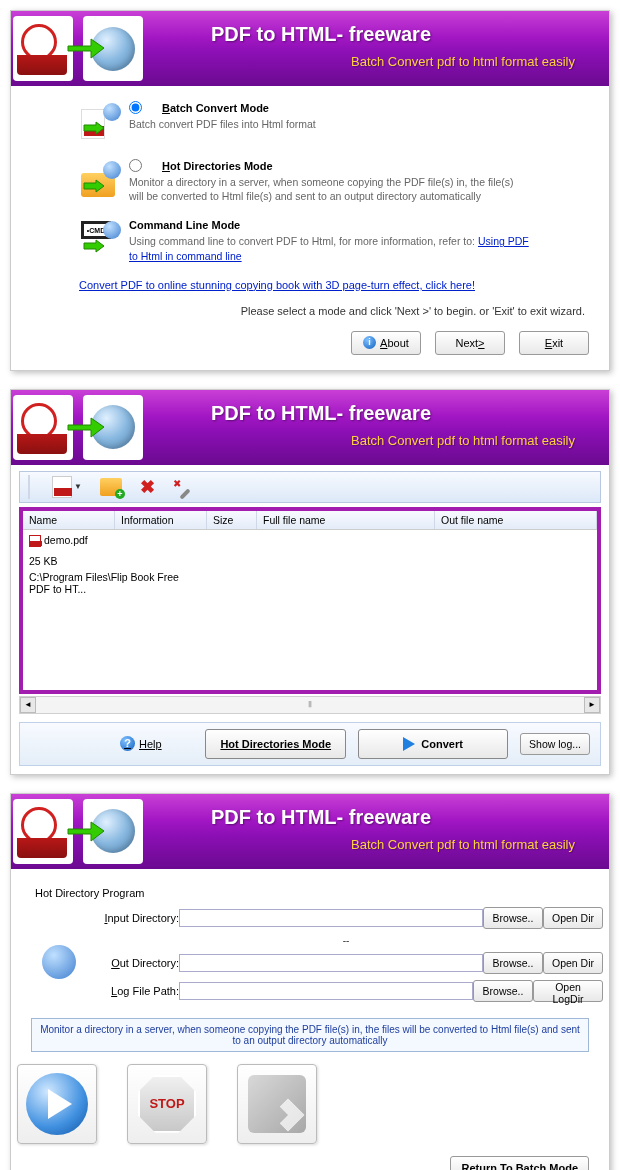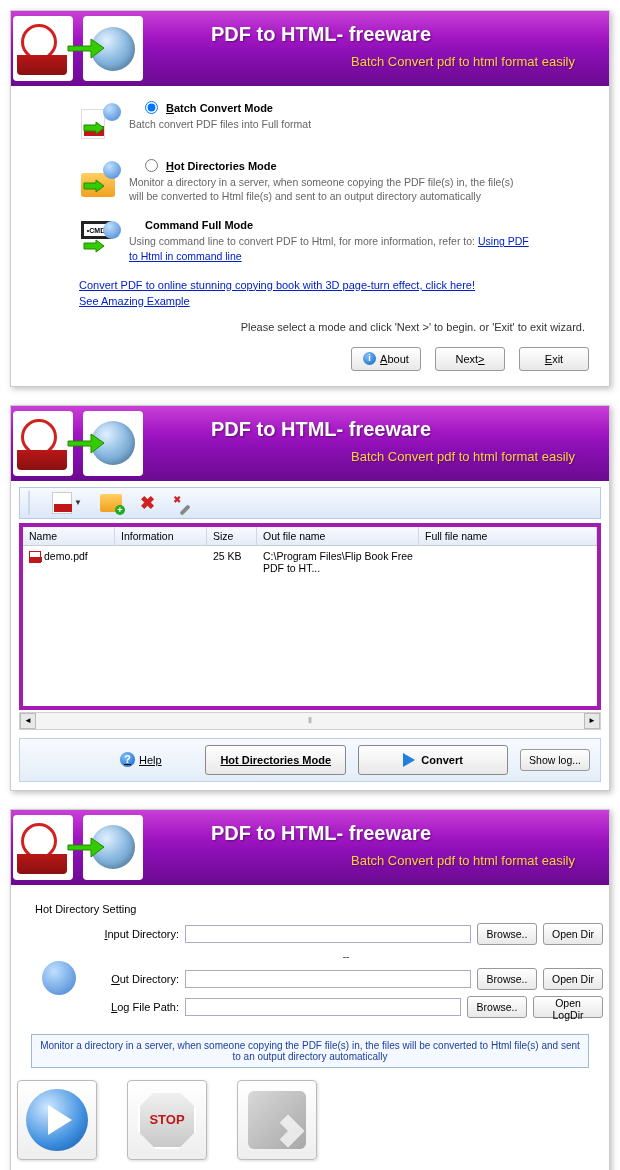--- a/index.html
+++ b/index.html
@@ -21,21 +21,21 @@
 .body-area { padding: 15px 20px 15px 20px; background: #fff; }
 .mode-option { display: flex; margin-bottom: 16px; margin-left: 48px; }
 .mode-icon { width: 42px; height: 42px; margin-right: 8px; position: relative; flex-shrink: 0; }
 .mode-icon .small-globe { width: 18px; height: 18px; border-radius: 50%; background: radial-gradient(circle at 35% 30%, #c0e0ff, #4080d0); position: absolute; right: 0; top: 2px; }
 .mode-icon .small-arrow { position: absolute; left: 4px; top: 20px; }
 .mode-icon .folder { width: 34px; height: 24px; background: linear-gradient(#ffd060,#f0a020); border-radius: 3px; position: absolute; bottom: 4px; left: 2px; }
 .mode-icon .cmd { width: 30px; height: 18px; background: #fff; border: 3px solid #222; position: absolute; top: 2px; left: 2px; font-size: 7px; text-align: center; line-height: 14px; font-weight: bold; }
 .mode-icon .pdf-mini { width: 24px; height: 30px; background: #fff; border: 1px solid #ddd; position: absolute; bottom: 4px; left: 2px; }
 .mode-icon .pdf-mini::after { content: ''; position: absolute; bottom: 2px; left: 2px; width: 20px; height: 10px; background: #c01818; }
 .mode-content { flex: 1; }
-.mode-title-row { display: flex; align-items: center; gap: 8px; margin-left: 16px; }
+.mode-title-row { display: flex; align-items: center; gap: 20px; }
 .mode-title-row input[type=radio] { margin: 0; }
 .mode-title { font-weight: bold; font-size: 11px; }
 .mode-title u { text-decoration: underline; }
 .mode-desc { color: #666; font-size: 10.5px; margin-top: 3px; max-width: 400px; line-height: 1.35; }
 .link-row { color: #0020cc; text-decoration: underline; font-size: 11px; margin-left: 48px; margin-bottom: 4px; cursor: pointer; }
 .inline-link { color: #0020cc; text-decoration: underline; cursor: pointer; }
 .hint-row { text-align: right; color: #333; font-size: 11px; margin-top: 14px; margin-right: 4px; }
 .btn-row { display: flex; justify-content: flex-end; gap: 14px; margin-top: 14px; }
 .btn { min-width: 70px; height: 24px; background: linear-gradient(#fff,#e8e8e8); border: 1px solid #999; border-radius: 3px; font-size: 11px; display: flex; align-items: center; justify-content: center; gap: 4px; cursor: pointer; padding: 0 10px; }
 .btn .info-i { width: 13px; height: 13px; border-radius: 50%; background: radial-gradient(circle at 35% 30%, #7ec0ff, #1060c0); color: #fff; font-weight: bold; font-size: 9px; line-height: 13px; text-align: center; }
@@ -55,21 +55,21 @@
 .tool-wrench::after { content:''; position:absolute; right:0; bottom:0; width:12px; height:4px; background:#888; transform:rotate(-45deg); border-radius:2px; }
 .table-wrap { margin: 4px 8px 0 8px; border: 4px solid #a21caf; }
 .table-head { display: flex; background: linear-gradient(#f8faff,#e4ecf8); border-bottom: 1px solid #ccc; font-size: 10.5px; }
 .th { padding: 3px 6px; border-right: 1px solid #d0d8e8; }
 .col-name { width: 92px; }
 .col-info { width: 92px; }
 .col-size { width: 50px; }
 .col-full { width: 178px; }
 .col-out { flex: 1; }
 .table-body { height: 160px; background: #fff; }
-.tr { display: flex; font-size: 10.5px; padding: 2px 0; }
+.tr { display: flex; font-size: 10.5px; padding: 2px 0; flex-direction: column; }
 .td { padding: 2px 6px; }
 .pdf-file-icon { display: inline-block; width: 12px; height: 12px; background: #fff; border: 1px solid #c01818; position: relative; margin-right: 3px; vertical-align: middle; }
 .pdf-file-icon::after { content: ''; position: absolute; bottom: 0; left: 0; width: 12px; height: 5px; background: #c01818; }
 .scroll-strip { height: 18px; background: #f4f4f4; border: 1px solid #d0d0d0; margin: 2px 8px 0 8px; position: relative; display: flex; align-items: center; }
 .scroll-strip .l, .scroll-strip .r { width: 16px; height: 16px; background: #e8e8e8; border: 1px solid #bbb; font-size: 8px; text-align: center; line-height: 14px; }
 .scroll-strip .track { flex: 1; text-align: center; font-size: 8px; color: #888; }
 .action-bar { margin: 8px; background: linear-gradient(#f8faff,#e4eef8); border: 1px solid #c0d0e8; height: 44px; display: flex; align-items: center; padding: 0 10px; gap: 12px; }
 .action-bar .spacer { flex: 1; }
 .help-link { display: flex; align-items: center; gap: 4px; cursor: pointer; text-decoration: underline; font-size: 11px; margin-left: 90px; }
 .help-q { width: 15px; height: 15px; border-radius: 50%; background: radial-gradient(circle at 35% 30%, #7ec0ff, #1060c0); color: #fff; font-weight: bold; font-size: 11px; line-height: 15px; text-align: center; }
@@ -77,21 +77,21 @@
 .big-btn.underlined { text-decoration: underline; }
 .play-tri { width: 0; height: 0; border-top: 7px solid transparent; border-bottom: 7px solid transparent; border-left: 12px solid #2080e0; }
 .small-btn { height: 22px; background: linear-gradient(#fff,#e8e8e8); border: 1px solid #999; border-radius: 3px; font-size: 10.5px; padding: 0 8px; cursor: pointer; }
 
 
 .section-title { font-size: 11px; margin: 8px 0 8px 18px; }
 .dir-rows { display: flex; }
 .dir-globe { width: 52px; height: 90px; margin: 10px 4px 0 16px; display: flex; align-items: center; justify-content: center; flex-shrink: 0; }
 .dir-globe .g { width: 34px; height: 34px; border-radius: 50%; background: radial-gradient(circle at 35% 30%, #c0e0ff, #4080d0); }
 .dir-form { flex: 1; }
-.dir-row { display: flex; align-items: center; gap: 6px; margin-bottom: 6px; }
+.dir-row { display: flex; align-items: center; gap: 0; margin-bottom: 6px; }
 .dir-label { width: 90px; text-align: right; font-size: 11px; }
 .dir-input { flex: 1; height: 18px; border: 1px solid #aac; background: #fff; font-size: 11px; padding: 0 3px; }
 .dir-sep { text-align: center; font-size: 10px; color: #333; margin: 2px 0 6px 0; }
 .info-strip { margin: 10px 14px; border: 1px solid #a0b8d8; background: #f4f8ff; padding: 5px 8px; color: #2040a0; font-size: 10px; text-align: center; }
 .big-icons { display: flex; justify-content: flex-start; gap: 30px; margin: 12px 0 6px 0; }
 .big-sq { width: 80px; height: 80px; border: 1px solid #bbb; background: linear-gradient(#fff,#eee); border-radius: 4px; display: flex; align-items: center; justify-content: center; cursor: pointer; box-shadow: 1px 1px 3px rgba(0,0,0,0.15); }
 .play-circle { width: 62px; height: 62px; border-radius: 50%; background: radial-gradient(circle at 35% 30%, #d0e8ff, #4090e0 60%, #1050a0); display: flex; align-items: center; justify-content: center; }
 .play-circle .t { width: 0; height: 0; border-top: 15px solid transparent; border-bottom: 15px solid transparent; border-left: 24px solid #fff; margin-left: 6px; }
 .stop-oct { width: 58px; height: 58px; background: linear-gradient(#f0f0f0,#c8c8c8); clip-path: polygon(30% 0, 70% 0, 100% 30%, 100% 70%, 70% 100%, 30% 100%, 0 70%, 0 30%); display: flex; align-items: center; justify-content: center; color: #c01818; font-weight: bold; font-size: 13px; border: 2px solid #fff; }
 .gray-sq { width: 58px; height: 58px; background: linear-gradient(135deg,#d8d8d8,#a8a8a8); border-radius: 6px; position: relative; }
@@ -128,21 +128,21 @@
           <div class="small-globe"></div>
           <svg class="small-arrow" width="22" height="14">
             <path d="M1 4 L13 4 L13 1 L21 7 L13 13 L13 10 L1 10 Z" fill="#3c0" stroke="#280"></path>
           </svg>
         </div>
       <div class="mode-content">
         <div class="mode-title-row">
             <input type="radio" name="m1" checked="" style="">
             <span class="mode-title"><u>B</u><span>atch Convert Mode</span></span>
           </div>
-        <div class="mode-desc">Batch convert PDF files into Full format</div>
+        <div class="mode-desc">Batch convert PDF files into Html format</div>
       </div>
     </div>
     <div class="mode-option">
       <div class="mode-icon">
           <div class="folder"></div>
           <div class="small-globe"></div>
           <svg class="small-arrow" width="22" height="14">
             <path d="M1 4 L13 4 L13 1 L21 7 L13 13 L13 10 L1 10 Z" fill="#3c0" stroke="#280"></path>
           </svg>
         </div>
@@ -157,27 +157,26 @@
     <div class="mode-option">
       <div class="mode-icon">
           <div class="cmd">•CMD</div>
           <div class="small-globe"></div>
           <svg class="small-arrow" width="22" height="14">
             <path d="M1 4 L13 4 L13 1 L21 7 L13 13 L13 10 L1 10 Z" fill="#3c0" stroke="#280"></path>
           </svg>
         </div>
       <div class="mode-content">
         <div class="mode-title-row">
-            <span class="mode-title">Command Full Mode</span>
+            <span class="mode-title">Command Line Mode</span>
           </div>
         <div class="mode-desc"><span>Using command line to convert PDF to Html, for more information, refer to:  </span><span class="inline-link">Using PDF to Html in command line</span></div>
       </div>
     </div>
     <div class="link-row">Convert PDF to online stunning copying book with 3D page-turn effect, click here!</div>
-    <div class="link-row">See Amazing Example </div>
     <div class="hint-row">Please select a mode and click 'Next &gt;' to begin. or 'Exit' to exit wizard.</div>
     <div class="btn-row">
       <div class="btn">
           <span class="info-i">i</span>
           <span><u>A</u>bout</span>
         </div>
       <div class="btn">
           <span>Next<u>&gt;</u></span>
         </div>
       <div class="btn">
@@ -223,22 +222,22 @@
       </div>
     <div class="tool-btn">
         <div class="tool-wrench"></div>
       </div>
   </div>
   <div class="table-wrap">
     <div class="table-head">
       <div class="th col-name">Name</div>
       <div class="th col-info">Information</div>
       <div class="th col-size">Size</div>
+      <div class="th col-full">Full file name</div>
       <div class="th col-out">Out file name</div>
-      <div class="th col-full">Full file name</div>
     </div>
     <div class="table-body">
       <div class="tr">
         <div class="td col-name"><span class="pdf-file-icon"></span><span>demo.pdf</span></div>
         <div class="td col-info"></div>
         <div class="td col-size">25 KB</div>
         <div class="td col-full">C:\Program Files\Flip Book Free PDF to HT...</div>
         <div class="td col-out"></div>
       </div>
     </div>
@@ -277,21 +276,21 @@
             <div class="sphere"></div>
           </div>
         </div>
     </div>
     <div class="header-text">
       <div class="header-title">PDF to HTML- freeware</div>
       <div class="header-sub">Batch Convert  pdf to html format easily</div>
     </div>
   </div>
   <div class="body-area" style="padding:10px 6px 4px 6px;">
-    <div class="section-title">Hot Directory Setting</div>
+    <div class="section-title">Hot Directory Program</div>
     <div class="dir-rows">
       <div class="dir-globe">
           <div class="g"></div>
         </div>
       <div class="dir-form">
         <div class="dir-row">
           <div class="dir-label"><u>I</u>nput Directory:</div>
           <input class="dir-input" type="text" style="">
           <button class="small-btn" style="width:60px;">Browse..</button>
           <button class="small-btn" style="width:60px;">Open Dir</button>

